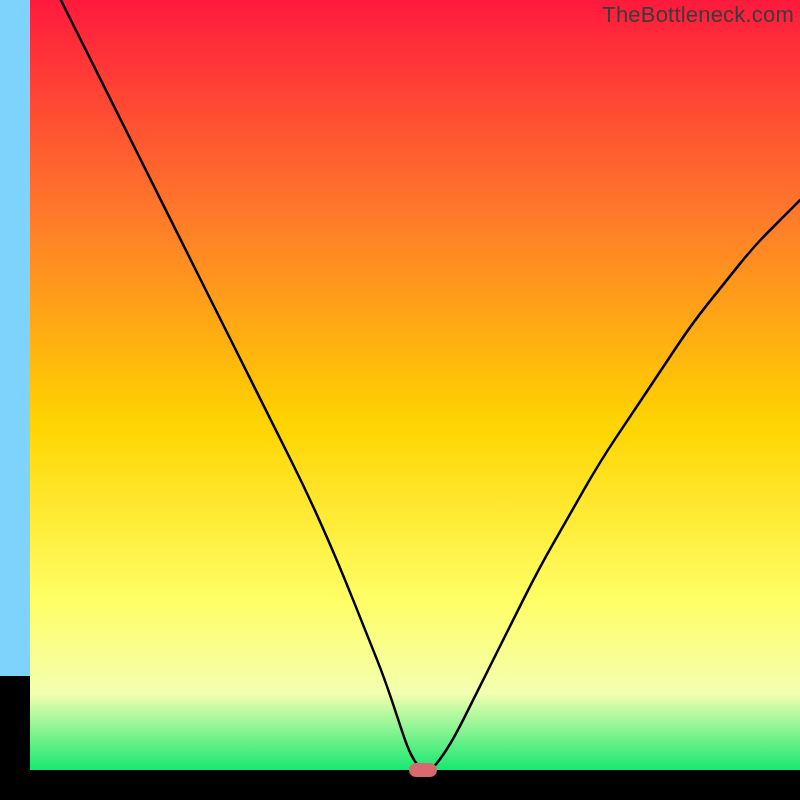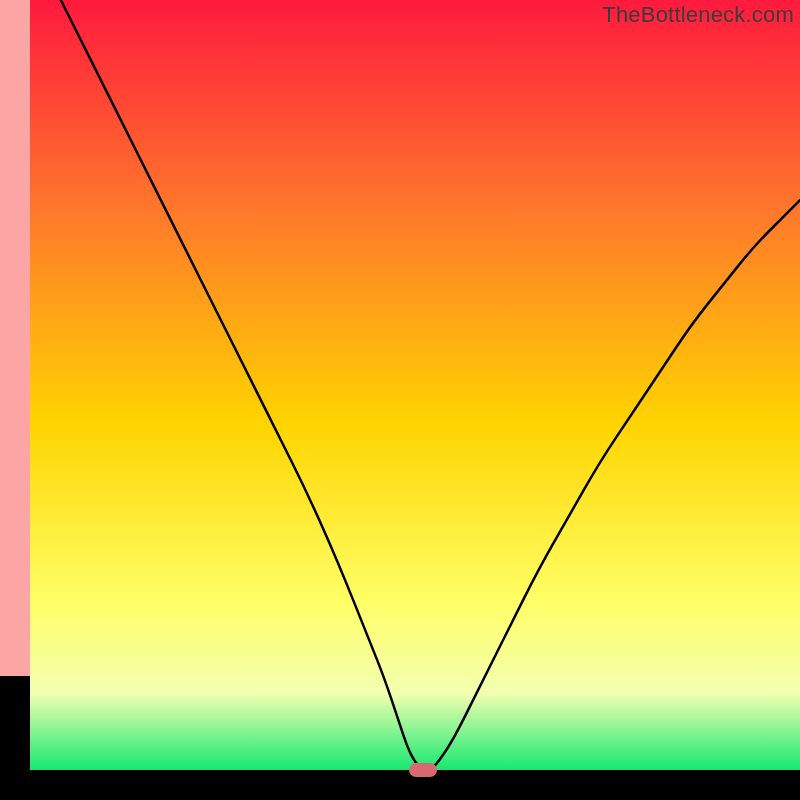--- a/index.html
+++ b/index.html
@@ -1,21 +1,21 @@
 <!DOCTYPE html>
 <html><head>
 <meta charset="utf-8">
 <style>
   * { margin: 0; padding: 0; box-sizing: border-box; }
   html, body { width: 800px; height: 800px; overflow: hidden; background: #000; }
   .frame {
     position: relative;
     width: 800px;
     height: 676px;
-    background: #fca5a5;
+    background: #7dd3fc;
   }
   .plot {
     position: absolute;
     left: 30px;
     top: 0;
     width: 770px;
     height: 770px;
   }
   .grad {
     position: absolute;

